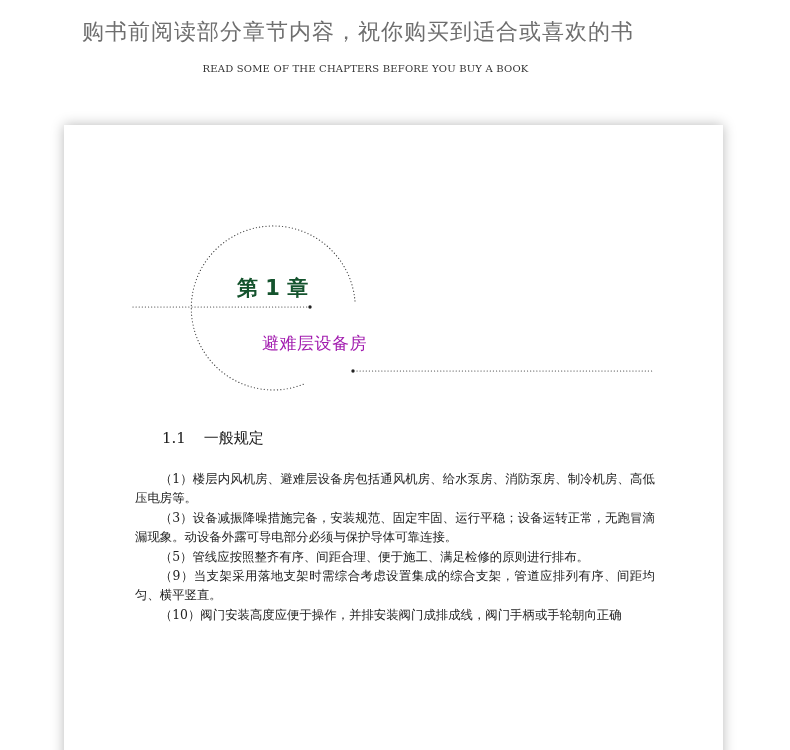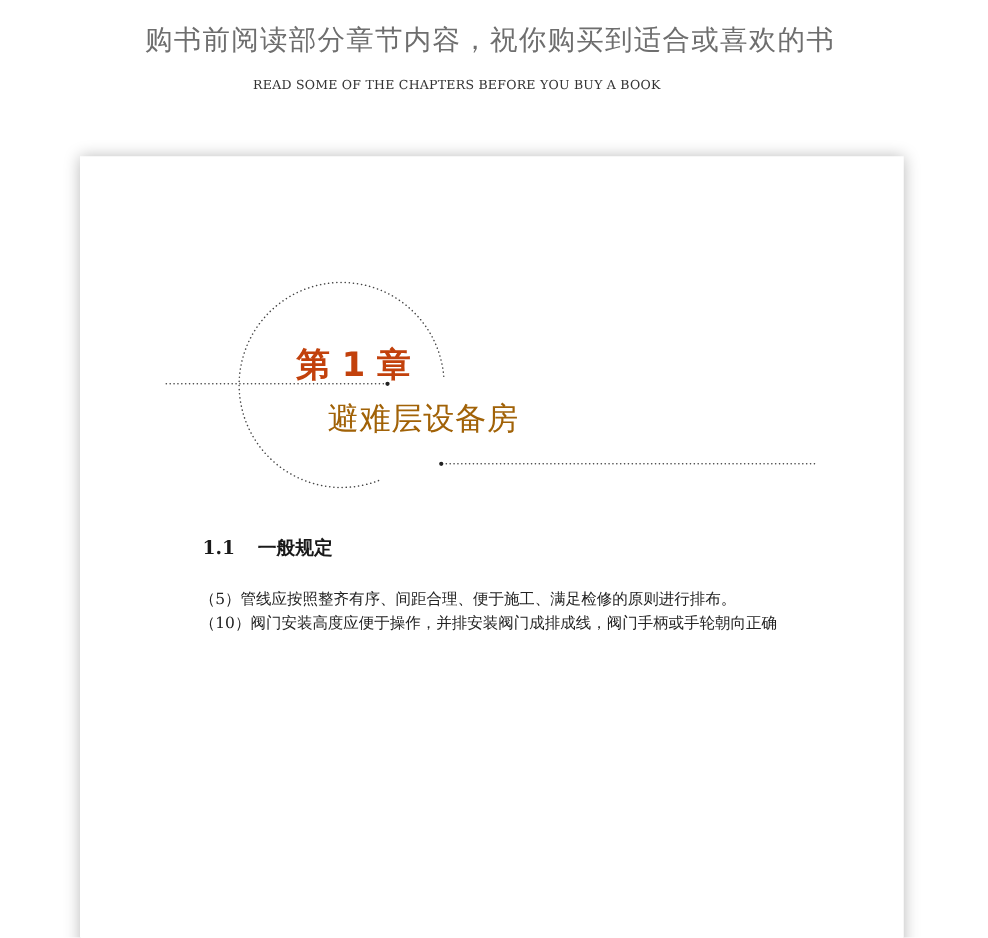--- a/index.html
+++ b/index.html
@@ -18,21 +18,20 @@
       position: absolute;
       left: 0;
       top: 17px;
       width: 716px;
       text-align: center;
       font-family: "DejaVu Sans", sans-serif;
       font-size: 22px;
       letter-spacing: 1px;
       color: #6e6e6e;
       font-weight: 300;
-      padding-left: 34px;
     }
     .banner-subtitle {
       position: absolute;
       left: 0;
       top: 63px;
       width: 731px;
       text-align: center;
       font-family: "DejaVu Serif", serif;
       font-size: 10px;
       color: #333333;
@@ -54,40 +53,40 @@
       top: 0;
       width: 659px;
       height: 280px;
     }
     .chapter-number {
       position: absolute;
       left: 173px;
       top: 149px;
       font-family: "DejaVu Sans", sans-serif;
       font-weight: bold;
-      font-size: 27px;
-      color: #c2410c;
+      font-size: 21px;
+      color: #14532d;
       letter-spacing: 0px;
     }
     .chapter-title {
       position: absolute;
       left: 198px;
-      top: 193px;
+      top: 207px;
       font-family: "DejaVu Sans", sans-serif;
-      font-size: 25px;
-      color: #a16207;
+      font-size: 17px;
+      color: #a21caf;
       font-weight: 300;
       letter-spacing: 0.5px;
     }
     .section-heading {
       position: absolute;
       left: 98px;
       top: 304px;
       font-family: "DejaVu Serif", serif;
-      font-weight: bold;
+      font-weight: normal;
       font-size: 15px;
       color: #1a1a1a;
       text-align: right;
     }
     .section-heading .num {
       margin-right: 18px;
     }
     .body-text {
       position: absolute;
       left: 71px;
@@ -124,17 +123,20 @@
   </svg>
 
   <div class="chapter-number">第 1 章</div>
   <div class="chapter-title">避难层设备房</div>
 
   <div class="section-heading">
     <span class="num">1.1</span><span>一般规定</span>
   </div>
 
   <div class="body-text">
+    <p class="para">（1）楼层内风机房、避难层设备房包括通风机房、给水泵房、消防泵房、制冷机房、高低压电房等。</p>
+    <p class="para">（3）设备减振降噪措施完备，安装规范、固定牢固、运行平稳；设备运转正常，无跑冒滴漏现象。动设备外露可导电部分必须与保护导体可靠连接。</p>
     <p class="para">（5）管线应按照整齐有序、间距合理、便于施工、满足检修的原则进行排布。</p>
+    <p class="para">（9）当支架采用落地支架时需综合考虑设置集成的综合支架，管道应排列有序、间距均匀、横平竖直。</p>
     <p class="para">（10）阀门安装高度应便于操作，并排安装阀门成排成线，阀门手柄或手轮朝向正确</p>
   </div>
 
 </div>
 
 </body></html>

